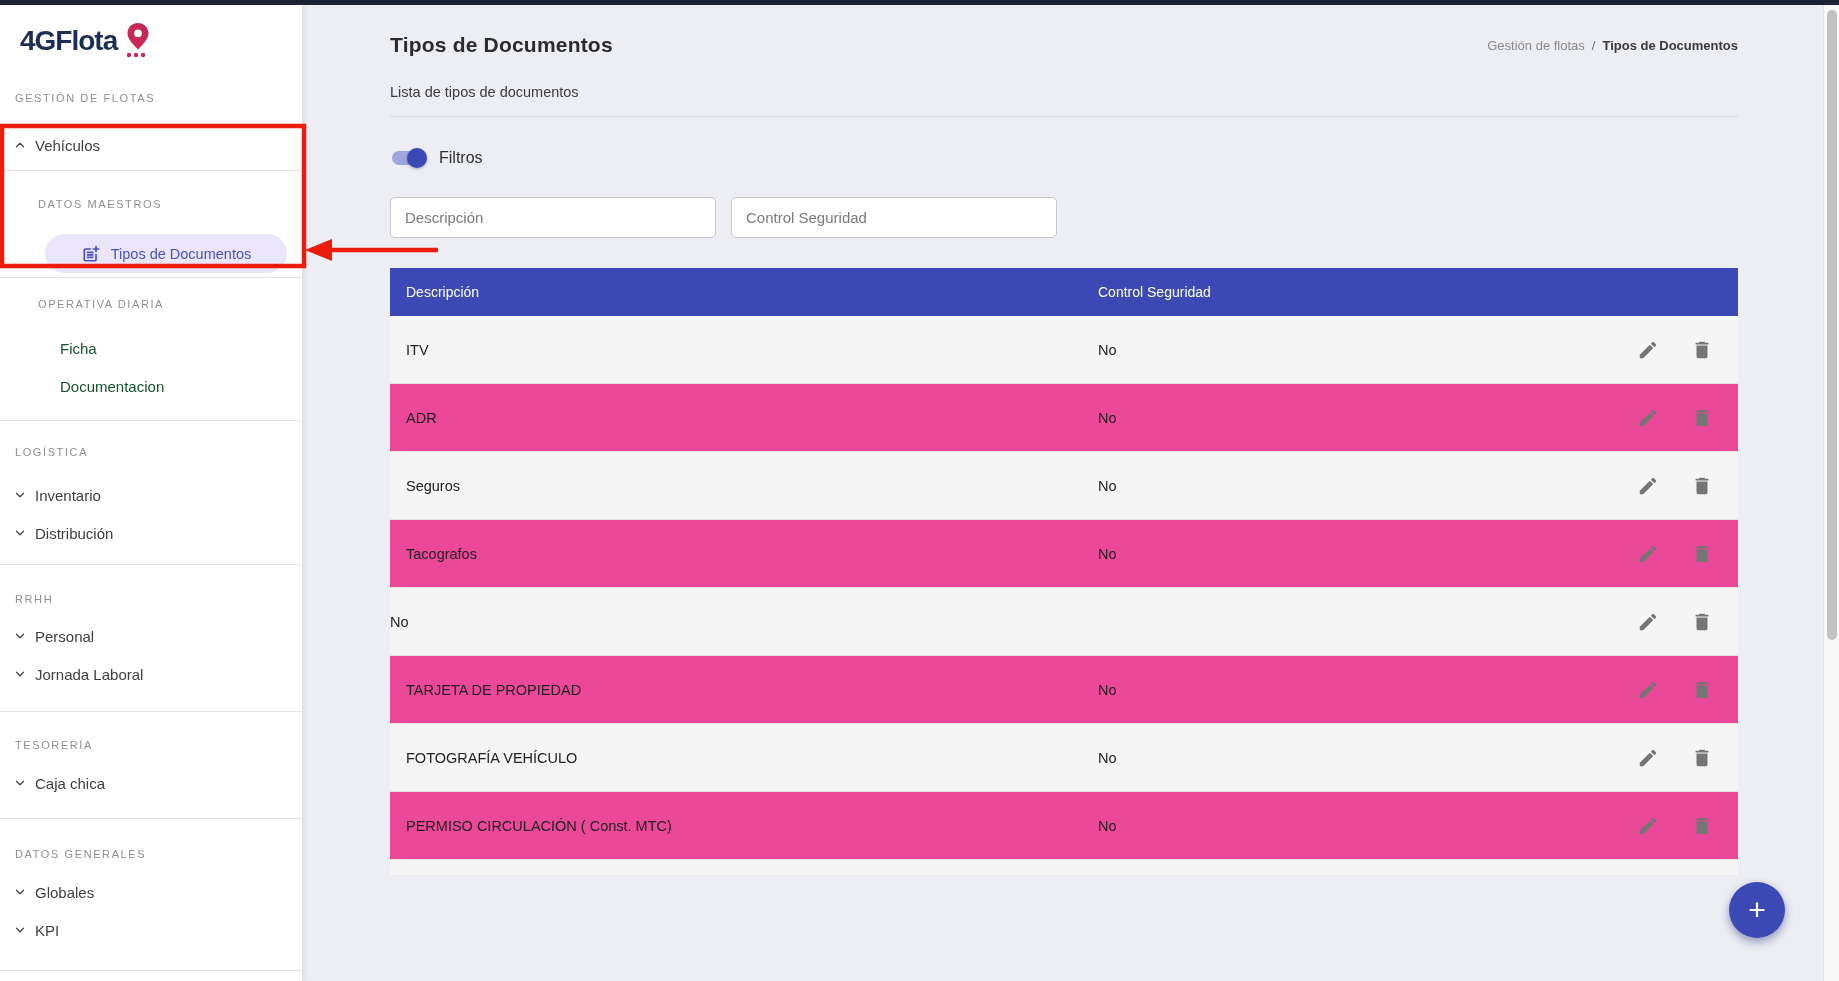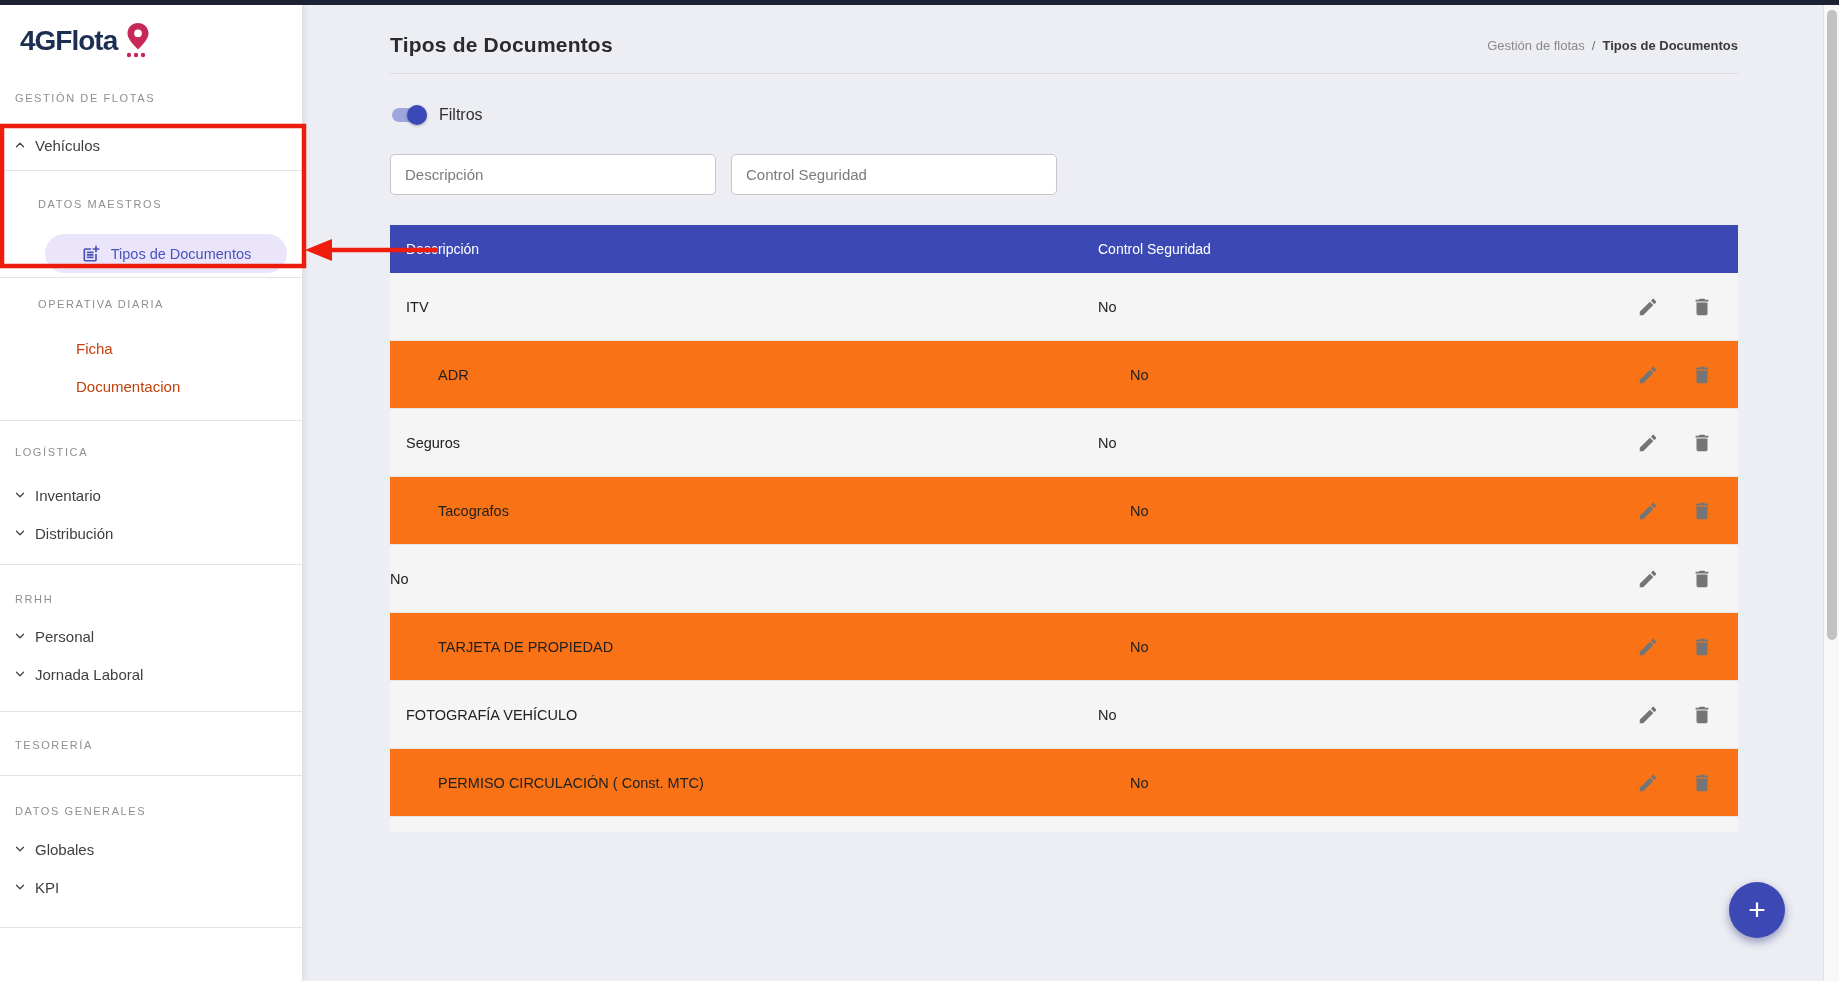--- a/index.html
+++ b/index.html
@@ -31,21 +31,21 @@
   .sec-label {
     font-size:11px; color:#8f8f8f; letter-spacing:1.6px;
     padding-left:15px; height:14px; line-height:14px; white-space:nowrap;
   }
   .sec-label.indent { padding-left:38px; }
 
   .nav-row { display:flex; align-items:center; height:24px; padding-left:12px; cursor:pointer; }
   .nav-row .chev { width:16px; height:16px; margin-right:7px; display:flex; align-items:center; justify-content:center; }
   .nav-row .nav-lbl { font-size:15px; color:#3f3f3f; }
 
-  .sub-item { font-size:15px; color:#c2410c; padding-left:76px; height:24px; line-height:24px; cursor:pointer; }
+  .sub-item { font-size:15px; color:#14532d; padding-left:60px; height:24px; line-height:24px; cursor:pointer; }
 
   .divider { height:1px; background:#e4e4e6; width:100%; }
 
   .active-pill {
     margin-left:45px; margin-top:23px;
     width:242px; height:39px; border-radius:20px;
     background:#eae5fb; display:flex; align-items:center; justify-content:center;
     cursor:pointer;
   }
   .active-pill .pill-lbl { font-size:14.5px; color:#4a52ba; margin-left:10px; }
@@ -83,21 +83,21 @@
     height:48px; background:#3c49b4; display:flex; align-items:center;
     color:#ffffff; font-size:14px;
   }
   .th-desc { width:708px; padding-left:16px; }
   .th-ctrl { flex:1; }
   .trow {
     height:68px; display:flex; align-items:center;
     border-bottom:1px solid #e4e4e6; font-size:14.5px; color:#212121;
   }
   .trow.alt { background:#f5f5f6; }
-  .trow.plain { background:#f97316;padding-left:32px; }
+  .trow.plain { background:#ec4899; }
   .td-desc { width:708px; padding-left:16px; }
   .td-ctrl { flex:1; }
   .td-actions { display:flex; align-items:center; gap:30px; padding-right:24px; }
   .icon-btn { width:24px; height:24px; background:none; border:none; cursor:pointer; display:flex; align-items:center; justify-content:center; padding:0; }
   .trow-partial { height:15px; background:#f5f5f6; }
 
   
   .fab {
     position:absolute; left:1729px; top:882px; width:56px; height:56px; border-radius:50%;
     background:#3c49b4; border:none; cursor:pointer;
@@ -207,20 +207,28 @@
             <polyline points="6 9 12 15 18 9"></polyline>
           </svg>
       </span>
       <span class="nav-lbl">Jornada Laboral</span>
     </div>
 
     <div class="divider" style="margin-top:25px;"></div>
 
     <div class="sec-label" style="margin-top:26px;">TESORERÍA</div>
 
+    <div class="nav-row" style="margin-top:19px;">
+      <span class="chev">
+        <svg width="14" height="14" viewBox="0 0 24 24" fill="none" stroke="#4a4a4a" stroke-width="2.4" stroke-linecap="round" stroke-linejoin="round">
+            <polyline points="6 9 12 15 18 9"></polyline>
+          </svg>
+      </span>
+      <span class="nav-lbl">Caja chica</span>
+    </div>
 
     <div class="divider" style="margin-top:23px;"></div>
 
     <div class="sec-label" style="margin-top:28px;">DATOS GENERALES</div>
 
     <div class="nav-row" style="margin-top:19px;">
       <span class="chev">
         <svg width="14" height="14" viewBox="0 0 24 24" fill="none" stroke="#4a4a4a" stroke-width="2.4" stroke-linecap="round" stroke-linejoin="round">
             <polyline points="6 9 12 15 18 9"></polyline>
           </svg>
@@ -245,20 +253,21 @@
 
     <div class="hdr-row">
       <div class="page-title">Tipos de Documentos</div>
       <div class="breadcrumb">
         <span class="bc-parent">Gestión de flotas</span>
         <span class="bc-sep">/</span>
         <span class="bc-current">Tipos de Documentos</span>
       </div>
     </div>
 
+    <div class="subtitle">Lista de tipos de documentos</div>
     <div class="hdr-divider"></div>
 
     <div class="filtros-row">
       <div class="switch">
         <div class="track"></div>
         <div class="knob"></div>
       </div>
       <div class="filtros-lbl">Filtros</div>
     </div>
 

